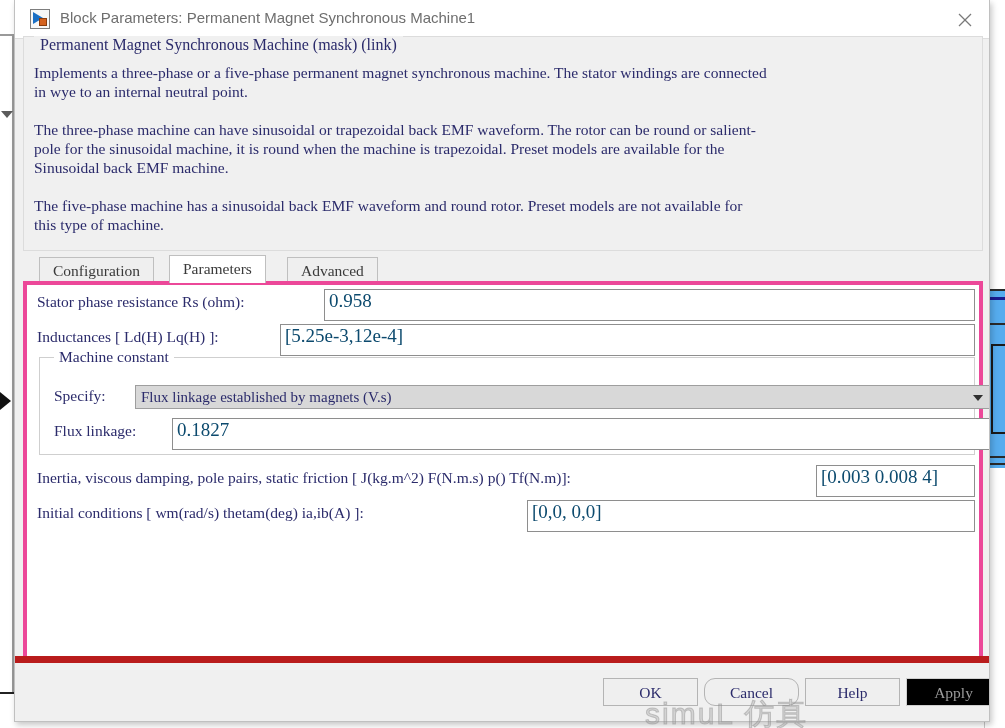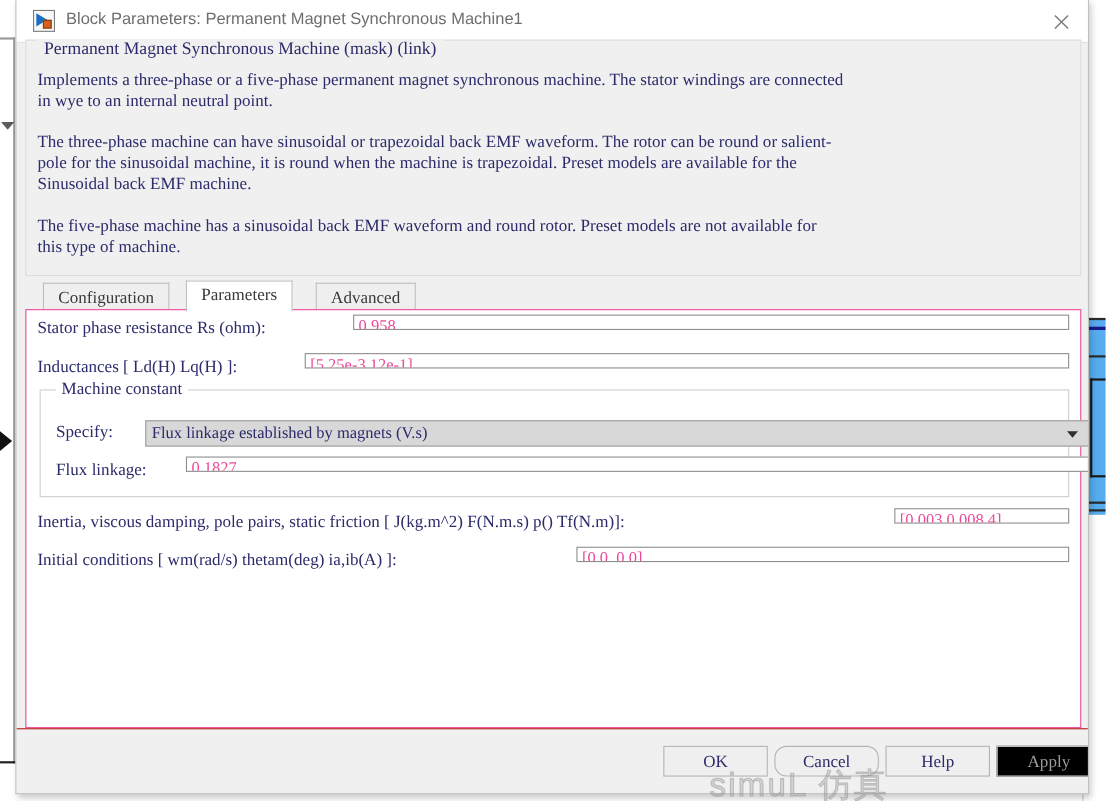--- a/index.html
+++ b/index.html
@@ -219,39 +219,39 @@
     border-color: #bfbfbf;
     z-index: 3;
   }
 
   
   #tabpanel {
     position: absolute;
     left: 8px; top: 281px;
     width: 960px; height: 381px;
     background: #ffffff;
-    border: 1px solid #ec4899;
+    border: 4px solid #ec4899;
     box-sizing: border-box;
   }
 
   .row { position: absolute; }
   .lbl {
     font-size: 15.5px;
     color: #2b2b6b;
     white-space: nowrap;
   }
   .txtin {
     position: absolute;
-    height: 14px;
+    height: 32px;
     background: #ffffff;
     border: 1px solid #8e8e8e;
     box-sizing: border-box;
     font-family: "Liberation Serif", serif;
-    font-size: 15px;
-    color: #ec4899;
+    font-size: 19px;
+    color: #0c4a6e;
     padding: 0 4px;
     line-height: 21px;
     outline: none;
     white-space: nowrap;
     overflow: hidden;
   }
 
   
   #group-mc {
     position: absolute;
@@ -294,21 +294,21 @@
     border-right: 5px solid transparent;
     border-top: 6px solid #303030;
   }
 
   
   #footer {
     position: absolute;
     left: 0px; bottom: 0px;
     width: 974px; height: 58px;
     background: #f0f0f0;
-    border-top: 1px solid #b91c1c;
+    border-top: 7px solid #b91c1c;
   }
   .btn {
     position: absolute;
     top: 15px;
     height: 28px;
     line-height: 27px;
     text-align: center;
     font-size: 15.5px;
     color: #2b2b6b;
     background: #efefef;
@@ -401,21 +401,21 @@
   <div id="tabpanel">
 
     <div class="row" style="left:10px; top:8px;">
       <span class="lbl">Stator phase resistance Rs (ohm):</span>
     </div>
     <div class="txtin" style="left:297px; top:4px; width:651px;">0.958</div>
 
     <div class="row" style="left:10px; top:43px;">
       <span class="lbl">Inductances [ Ld(H) Lq(H) ]:</span>
     </div>
-    <div class="txtin" style="left:253px; top:39px; width:695px;">[5.25e-3,12e-1]</div>
+    <div class="txtin" style="left:253px; top:39px; width:695px;">[5.25e-3,12e-4]</div>
 
     <div id="group-mc">
       <div id="group-mc-title">Machine constant</div>
 
       <span class="lbl" style="position:absolute; left:14px; top:29px;">Specify:</span>
 
       <div id="combo">
         <span class="ctext">Flux linkage established by magnets (V.s)</span>
         <span class="carrow"></span>
       </div>

